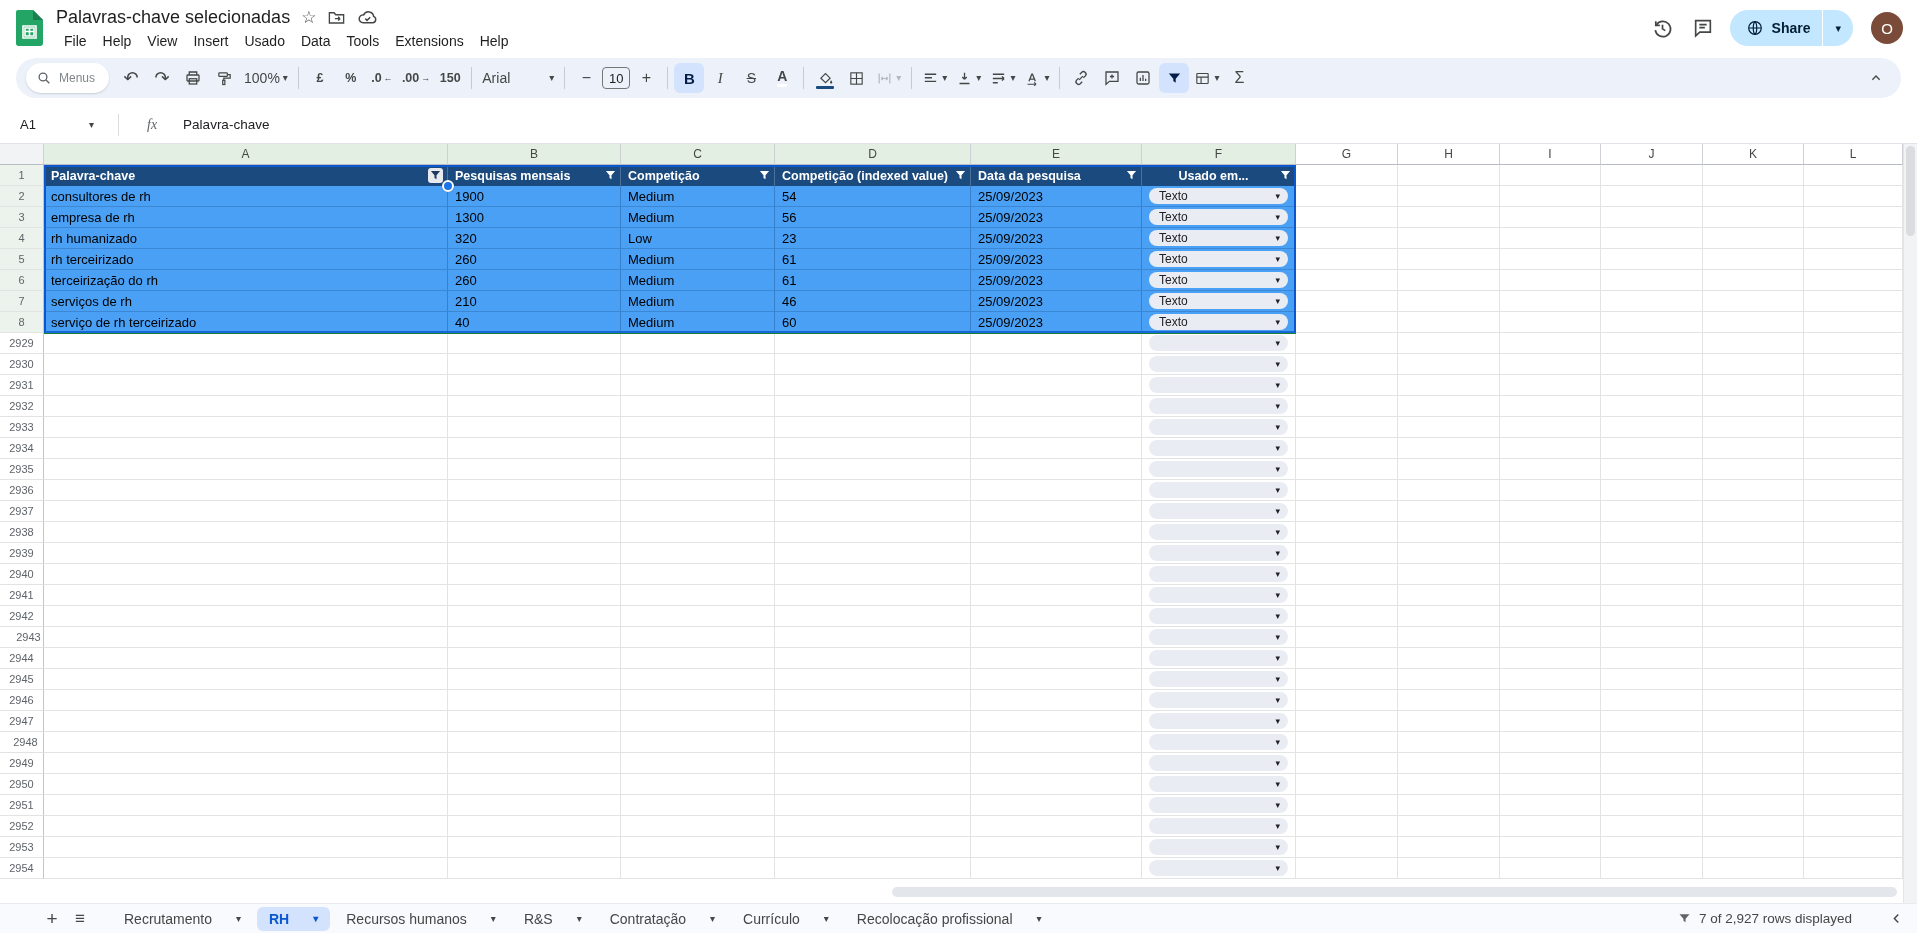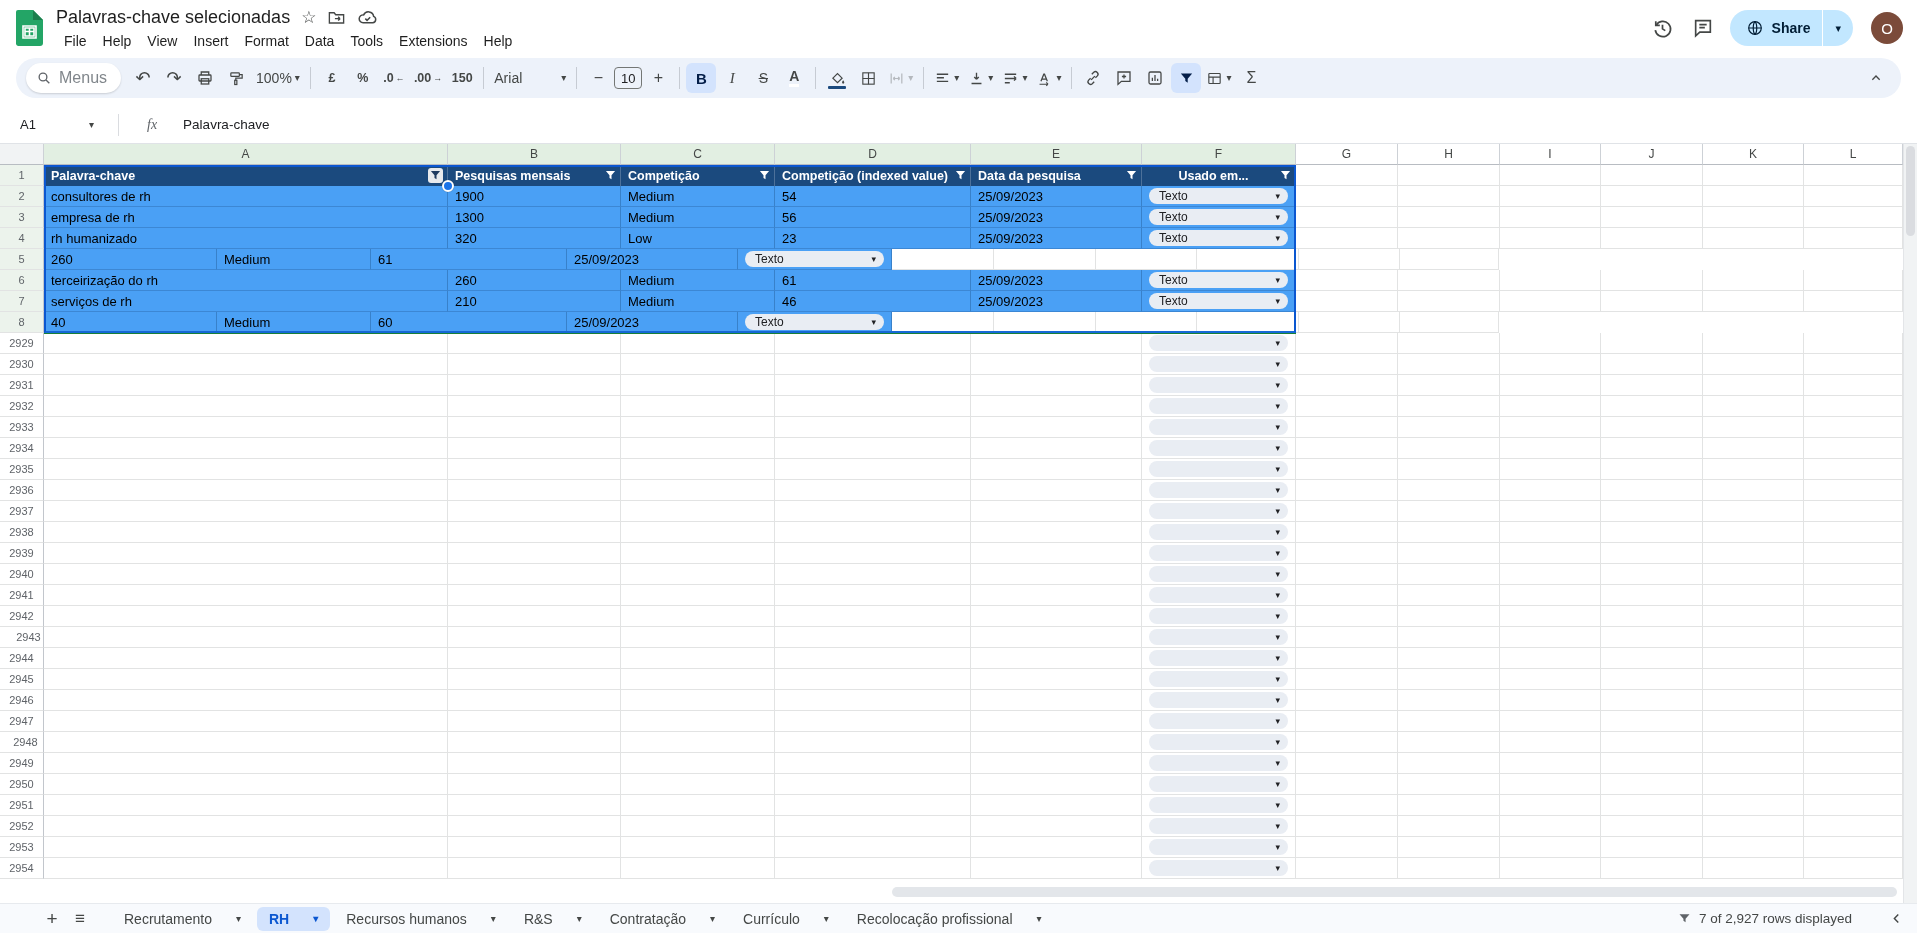--- a/index.html
+++ b/index.html
@@ -28,21 +28,21 @@
 
   
   .toolbar-wrap { height:50px; padding:2px 16px 8px; background:#fff; }
   .toolbar { height:40px; background:#edf2fa; border-radius:22px; display:flex; align-items:center; padding:0 10px; gap:1px; }
   .t-btn { min-width:30px; height:30px; border-radius:6px; display:flex; align-items:center; justify-content:center;
     color:#444746; font-size:14px; gap:3px; padding:0 4px; }
   .t-btn.active { background:var(--active_chip_bg,#d3e3fd); color:#041e49; }
   .t-div { width:1px; height:22px; background:#c6cbd3; margin:0 5px; flex:0 0 auto; }
   .menus-pill { height:30px; background:#fff; border-radius:15px; display:flex; align-items:center; gap:7px;
     padding:0 14px 0 10px; box-shadow:0 1px 2px rgba(0,0,0,.15); margin-right:6px; }
-  .menus-label { font-size:16px; color:#80868b; }
+  .menus-label { font-size:12px; color:#80868b; }
   .zoomsel { font-size:14px; color:#444746; }
   .caret { font-size:10px; color:#444746; line-height:1; }
   .fontname { width:64px; text-align:left; font-size:14px; }
   .fs-box { width:28px; height:22px; border:1px solid #747775; border-radius:4px; font-size:13px;
     display:flex; align-items:center; justify-content:center; color:#202124; }
   .bold-b { font-weight:700; font-size:15px; }
   .ital-i { font-style:italic; font-family:"Liberation Serif",serif; font-size:15px; }
   .strike-s { text-decoration:line-through; font-size:14px; }
   .a-color { font-size:14px; font-weight:700; border-bottom:3px solid #fff; line-height:1.1; }
   .a-fill-bar { position:absolute; left:6px; right:6px; bottom:4px; height:3px; background:var(--table_header_bg,#1b4a7e); border-radius:1px; }
@@ -140,21 +140,21 @@
               <path d="M7 18a4.5 4.5 0 1 1 .6-8.96A6 6 0 0 1 19 10.7 3.8 3.8 0 0 1 18 18z"></path>
               <path d="M9.5 13.3l2 2 3.6-3.6"></path>
             </svg>
         </span>
       </div>
       <nav class="menus">
           <div class="menu-item">File</div>
           <div class="menu-item">Help</div>
           <div class="menu-item">View</div>
           <div class="menu-item">Insert</div>
-          <div class="menu-item">Format</div>
+          <div class="menu-item">Usado</div>
           <div class="menu-item">Data</div>
           <div class="menu-item">Tools</div>
           <div class="menu-item">Extensions</div>
           <div class="menu-item">Help</div>
         </nav>
     </div>
     <div class="topbar-right">
       <span class="tb-icon">
         <svg viewBox="0 0 24 24" width="23" height="23" fill="none" stroke="#444746" stroke-width="1.8">
             <path d="M5 4.5v4.2h4.2"></path>
@@ -471,20 +471,21 @@
           </div>
           <div class="ecell" style="width: 102px;"></div>
           <div class="ecell" style="width: 102px;"></div>
           <div class="ecell" style="width: 101px;"></div>
           <div class="ecell" style="width: 102px;"></div>
           <div class="ecell" style="width: 101px;"></div>
           <div class="ecell" style="width: 99px;"></div>
         </div>
         <div class="grow">
           <div class="rnum selrow" style="width: 44px;">5</div>
+          <div class="dcell" style="width: 404px;">rh terceirizado</div>
           <div class="dcell" style="width: 173px;">260</div>
           <div class="dcell" style="width: 154px;">Medium</div>
           <div class="dcell" style="width: 196px;">61</div>
           <div class="dcell" style="width: 171px;">25/09/2023</div>
           <div class="pillwrap sel" style="width: 154px;">
             <div class="pill">
               <span>Texto</span>
               <span class="caret">▾</span>
             </div>
           </div>
@@ -530,20 +531,21 @@
           </div>
           <div class="ecell" style="width: 102px;"></div>
           <div class="ecell" style="width: 102px;"></div>
           <div class="ecell" style="width: 101px;"></div>
           <div class="ecell" style="width: 102px;"></div>
           <div class="ecell" style="width: 101px;"></div>
           <div class="ecell" style="width: 99px;"></div>
         </div>
         <div class="grow">
           <div class="rnum selrow" style="width: 44px;">8</div>
+          <div class="dcell" style="width: 404px;">serviço de rh terceirizado</div>
           <div class="dcell" style="width: 173px;">40</div>
           <div class="dcell" style="width: 154px;">Medium</div>
           <div class="dcell" style="width: 196px;">60</div>
           <div class="dcell" style="width: 171px;">25/09/2023</div>
           <div class="pillwrap sel" style="width: 154px;">
             <div class="pill">
               <span>Texto</span>
               <span class="caret">▾</span>
             </div>
           </div>

